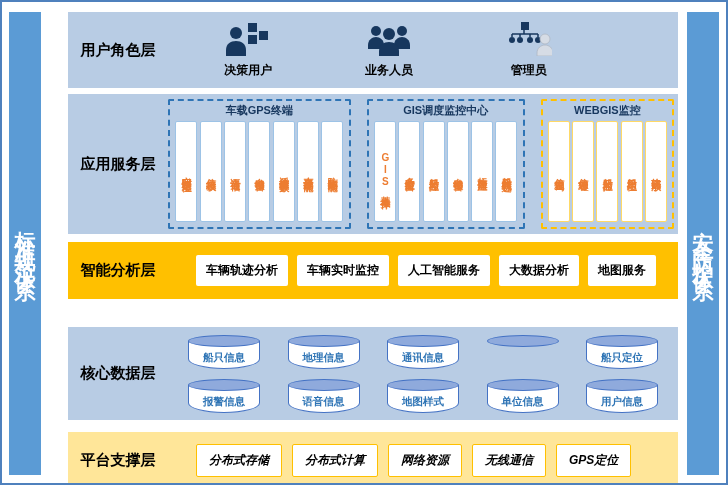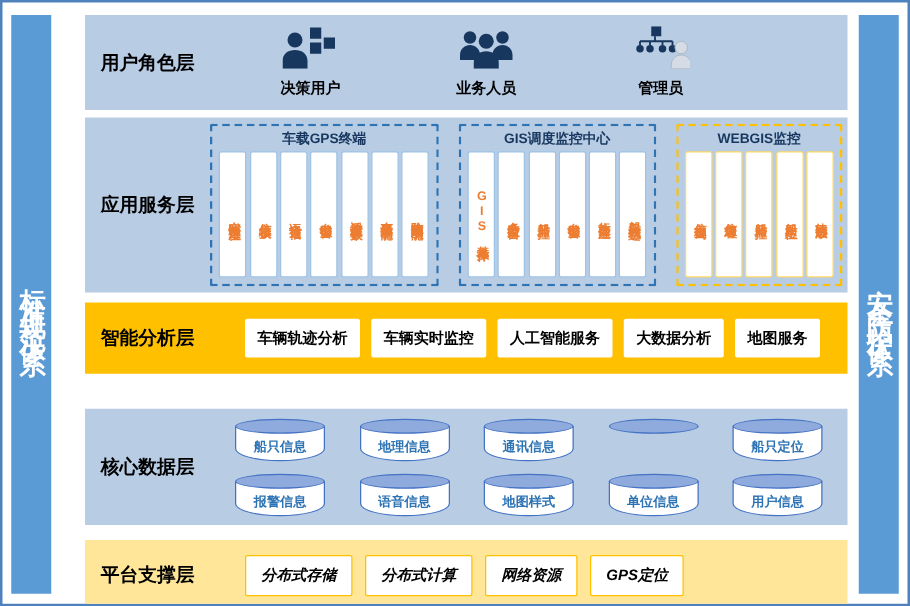--- a/index.html
+++ b/index.html
@@ -222,18 +222,19 @@
         </div>
       </div>
     </section>
 
     <section class="band band-platform">
       <div class="band-label">平台支撑层</div>
       <div class="pchips">
         <div class="pchip">分布式存储</div>
         <div class="pchip">分布式计算</div>
         <div class="pchip">网络资源</div>
+        <div class="pchip">无线通信</div>
         <div class="pchip">GPS定位</div>
       </div>
     </section>
 
   </div>
 </div>
 
 </body></html>

